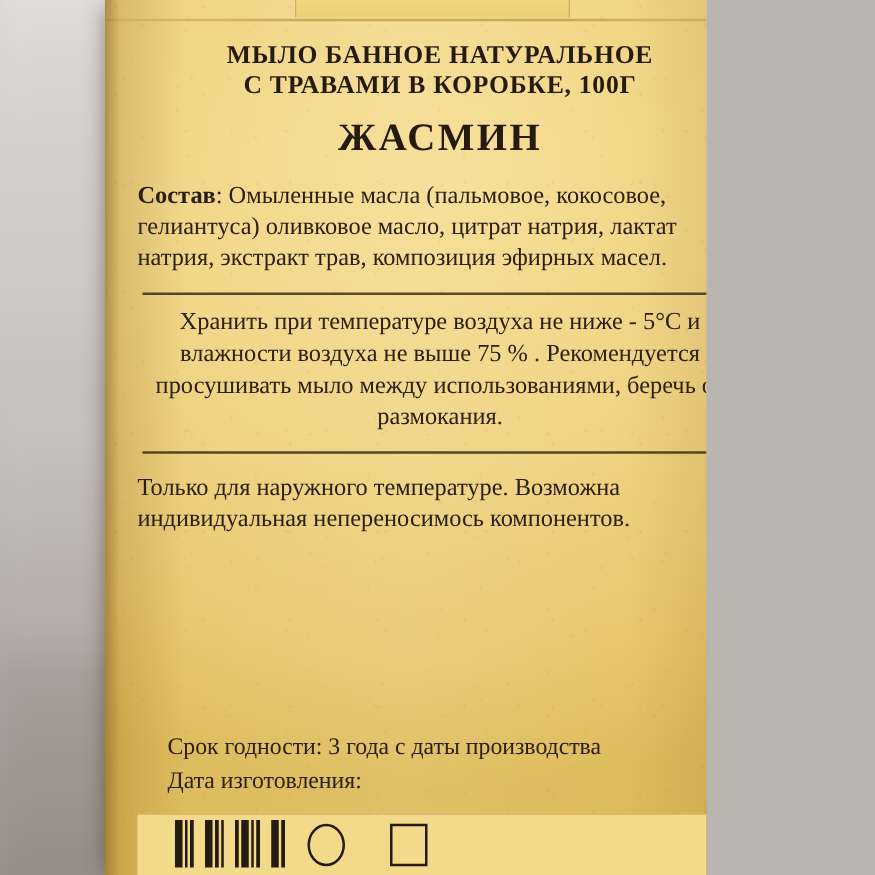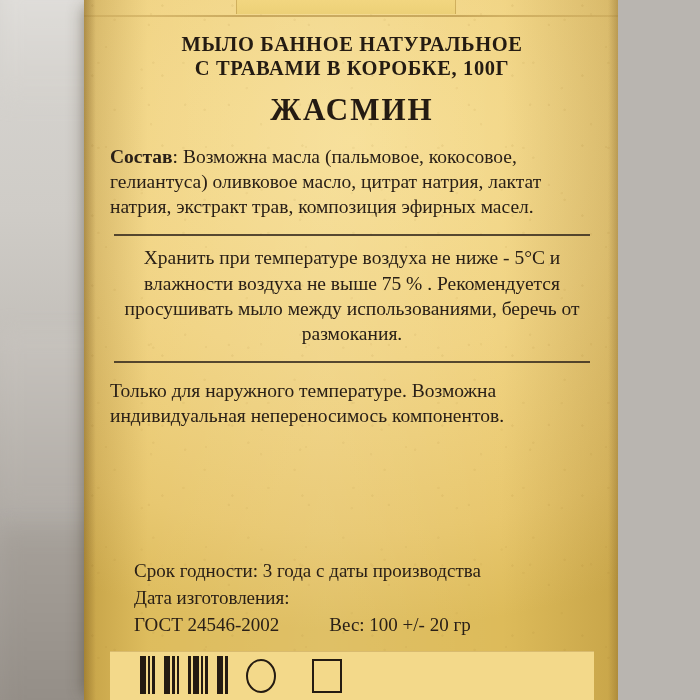--- a/index.html
+++ b/index.html
@@ -9,21 +9,21 @@
   body {
     width: 700px;
     height: 700px;
     overflow: hidden;
     font-family: "Liberation Serif", serif;
     background: #b9b5b0;
   }
 
   #scene {
     position: relative;
-    width: 618px;
+    width: 565px;
     height: 700px;
     background:
       linear-gradient(180deg, #d8d6d2 0%, #cfccc7 30%, #bfbbb5 55%, #a9a49e 80%, #9b958e 100%);
     overflow: hidden;
     text-decoration: underline;
   }
 
   
   .bg-band {
     position: absolute;
@@ -276,41 +276,37 @@
 
     <div id="content">
 
       <div class="title-block">
         <div class="title-line">МЫЛО БАННОЕ НАТУРАЛЬНОЕ</div>
         <div class="title-line">С ТРАВАМИ В КОРОБКЕ, 100Г</div>
         <div class="product-name">ЖАСМИН</div>
       </div>
 
       <div class="para">
-        <b>Состав</b><span>: </span><span>Возможна масла (пальмовое, кокосовое, гелиантуса) оливковое масло, цитрат натрия, лактат натрия, экстракт трав, композиция эфирных масел.</span>
+        <b>Состав</b><span>: </span><span>Омыленные масла (пальмовое, кокосовое, гелиантуса) оливковое масло, цитрат натрия, лактат натрия, экстракт трав, композиция эфирных масел.</span>
       </div>
 
 
       <div class="rule"></div>
 
       <div class="storage">Хранить при температуре воздуха не ниже - 5°С и влажности воздуха не выше 75 % . Рекомендуется просушивать мыло между использованиями, беречь от размокания.</div>
 
       <div class="rule"></div>
 
       <div class="warning">Только для наружного температуре. Возможна индивидуальная непереносимось компонентов.</div>
 
     </div>
 
     <div class="footer">
       <div class="line">Срок годности: 3 года с даты производства</div>
       <div class="line">Дата изготовления:</div>
-      <div class="row">
-        <div class="line">ГОСТ 24546-2002</div>
-        <div class="line">Вес: 100 +/- 20 гр</div>
-      </div>
 
       <div class="barcode-area">
         <div class="barcode">
           <i class="w"></i>
             <i class="n"></i>
             <i></i>
             <i class="g"></i>
             <i class="w"></i>
             <i></i>
             <i class="n"></i>

